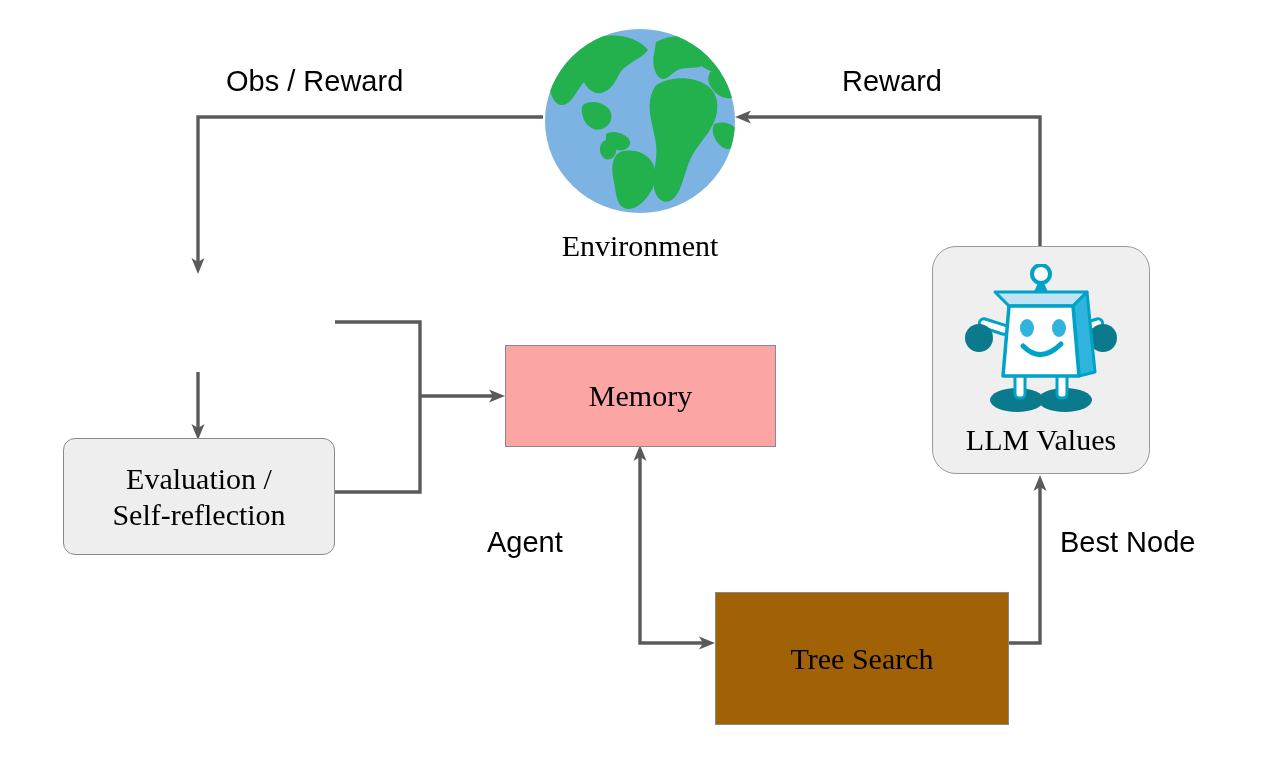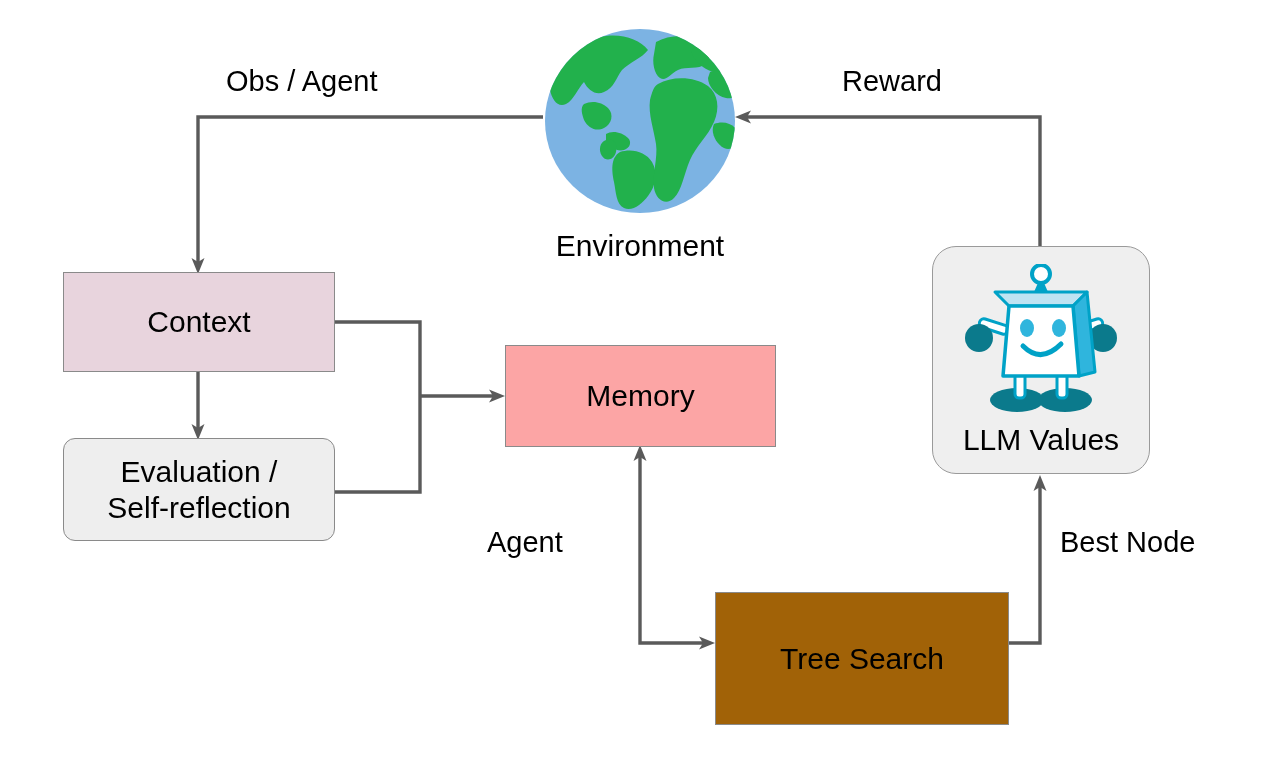--- a/index.html
+++ b/index.html
@@ -24,31 +24,32 @@
     display: flex;
     align-items: center;
     justify-content: center;
     text-align: center;
     color: #000000;
     line-height: 1.18;
   }
   .node-label {
     display: block;
     white-space: pre-line;
+    font-family: Liberation Serif, serif;
   }
 
   
   #node-context {
     left: 63px; top: 272px; width: 272px; height: 100px;
     background: #e8d4dd;
     border: 1.5px solid #8a8a8a;
     font-size: 30px;
   }
   #node-evaluation {
-    left: 63px; top: 438px; width: 272px; height: 103px;
+    left: 63px; top: 438px; width: 272px; height: 117px;
     background: #eeeeee;
     border: 1.5px solid #8a8a8a;
     border-radius: 12px;
     font-size: 30px;
   }
   #node-memory {
     left: 505px; top: 345px; width: 271px; height: 102px;
     background: #fca5a5;
     border: 1.5px solid #8a8a8a;
     font-size: 30px;
@@ -153,21 +154,21 @@
       <polygon class="arrow-head" points="640,445 633.5,461 640,457 646.5,461"></polygon>
       <polygon class="arrow-head" points="715,643 699,636.5 703,643 699,649.5"></polygon>
     </g>
 
     <g>
       <path class="edge-path" d="M 1009 643 L 1040 643 L 1040 485"></path>
       <polygon class="arrow-head" points="1040,475 1033.5,491 1040,487 1046.5,491"></polygon>
     </g>
   </svg>
 
-  <div class="edge-label" id="label-obs-reward">Obs / Agent</div>
+  <div class="edge-label" id="label-obs-reward">Obs / Reward</div>
   <div class="edge-label" id="label-actions">Reward</div>
   <div class="edge-label" id="label-values">Agent</div>
   <div class="edge-label" id="label-best-node">Best Node</div>
 
   <div class="node" id="node-environment">
     <svg id="globe-icon" viewBox="0 0 192 186">
       <defs>
         <clipPath id="globeClip">
           <ellipse cx="96" cy="93" rx="95" ry="92"></ellipse>
         </clipPath>
@@ -203,23 +204,20 @@
 
         <path d="M166 44 C176 40 190 44 194 54 C196 64 190 72 182 70
                  C172 68 164 58 164 50 Z"></path>
         <path d="M170 96 C180 92 192 96 194 106 C196 116 188 124 180 120
                  C172 116 166 104 170 96 Z"></path>
       </g>
     </svg>
     <span class="node-label">Environment</span>
   </div>
 
-  <div class="node" id="node-context">
-    <span class="node-label">Context</span>
-  </div>
 
   <div class="node" id="node-evaluation">
     <span class="node-label">Evaluation /
 Self-reflection</span>
   </div>
 
   <div class="node" id="node-memory">
     <span class="node-label">Memory</span>
   </div>
 

